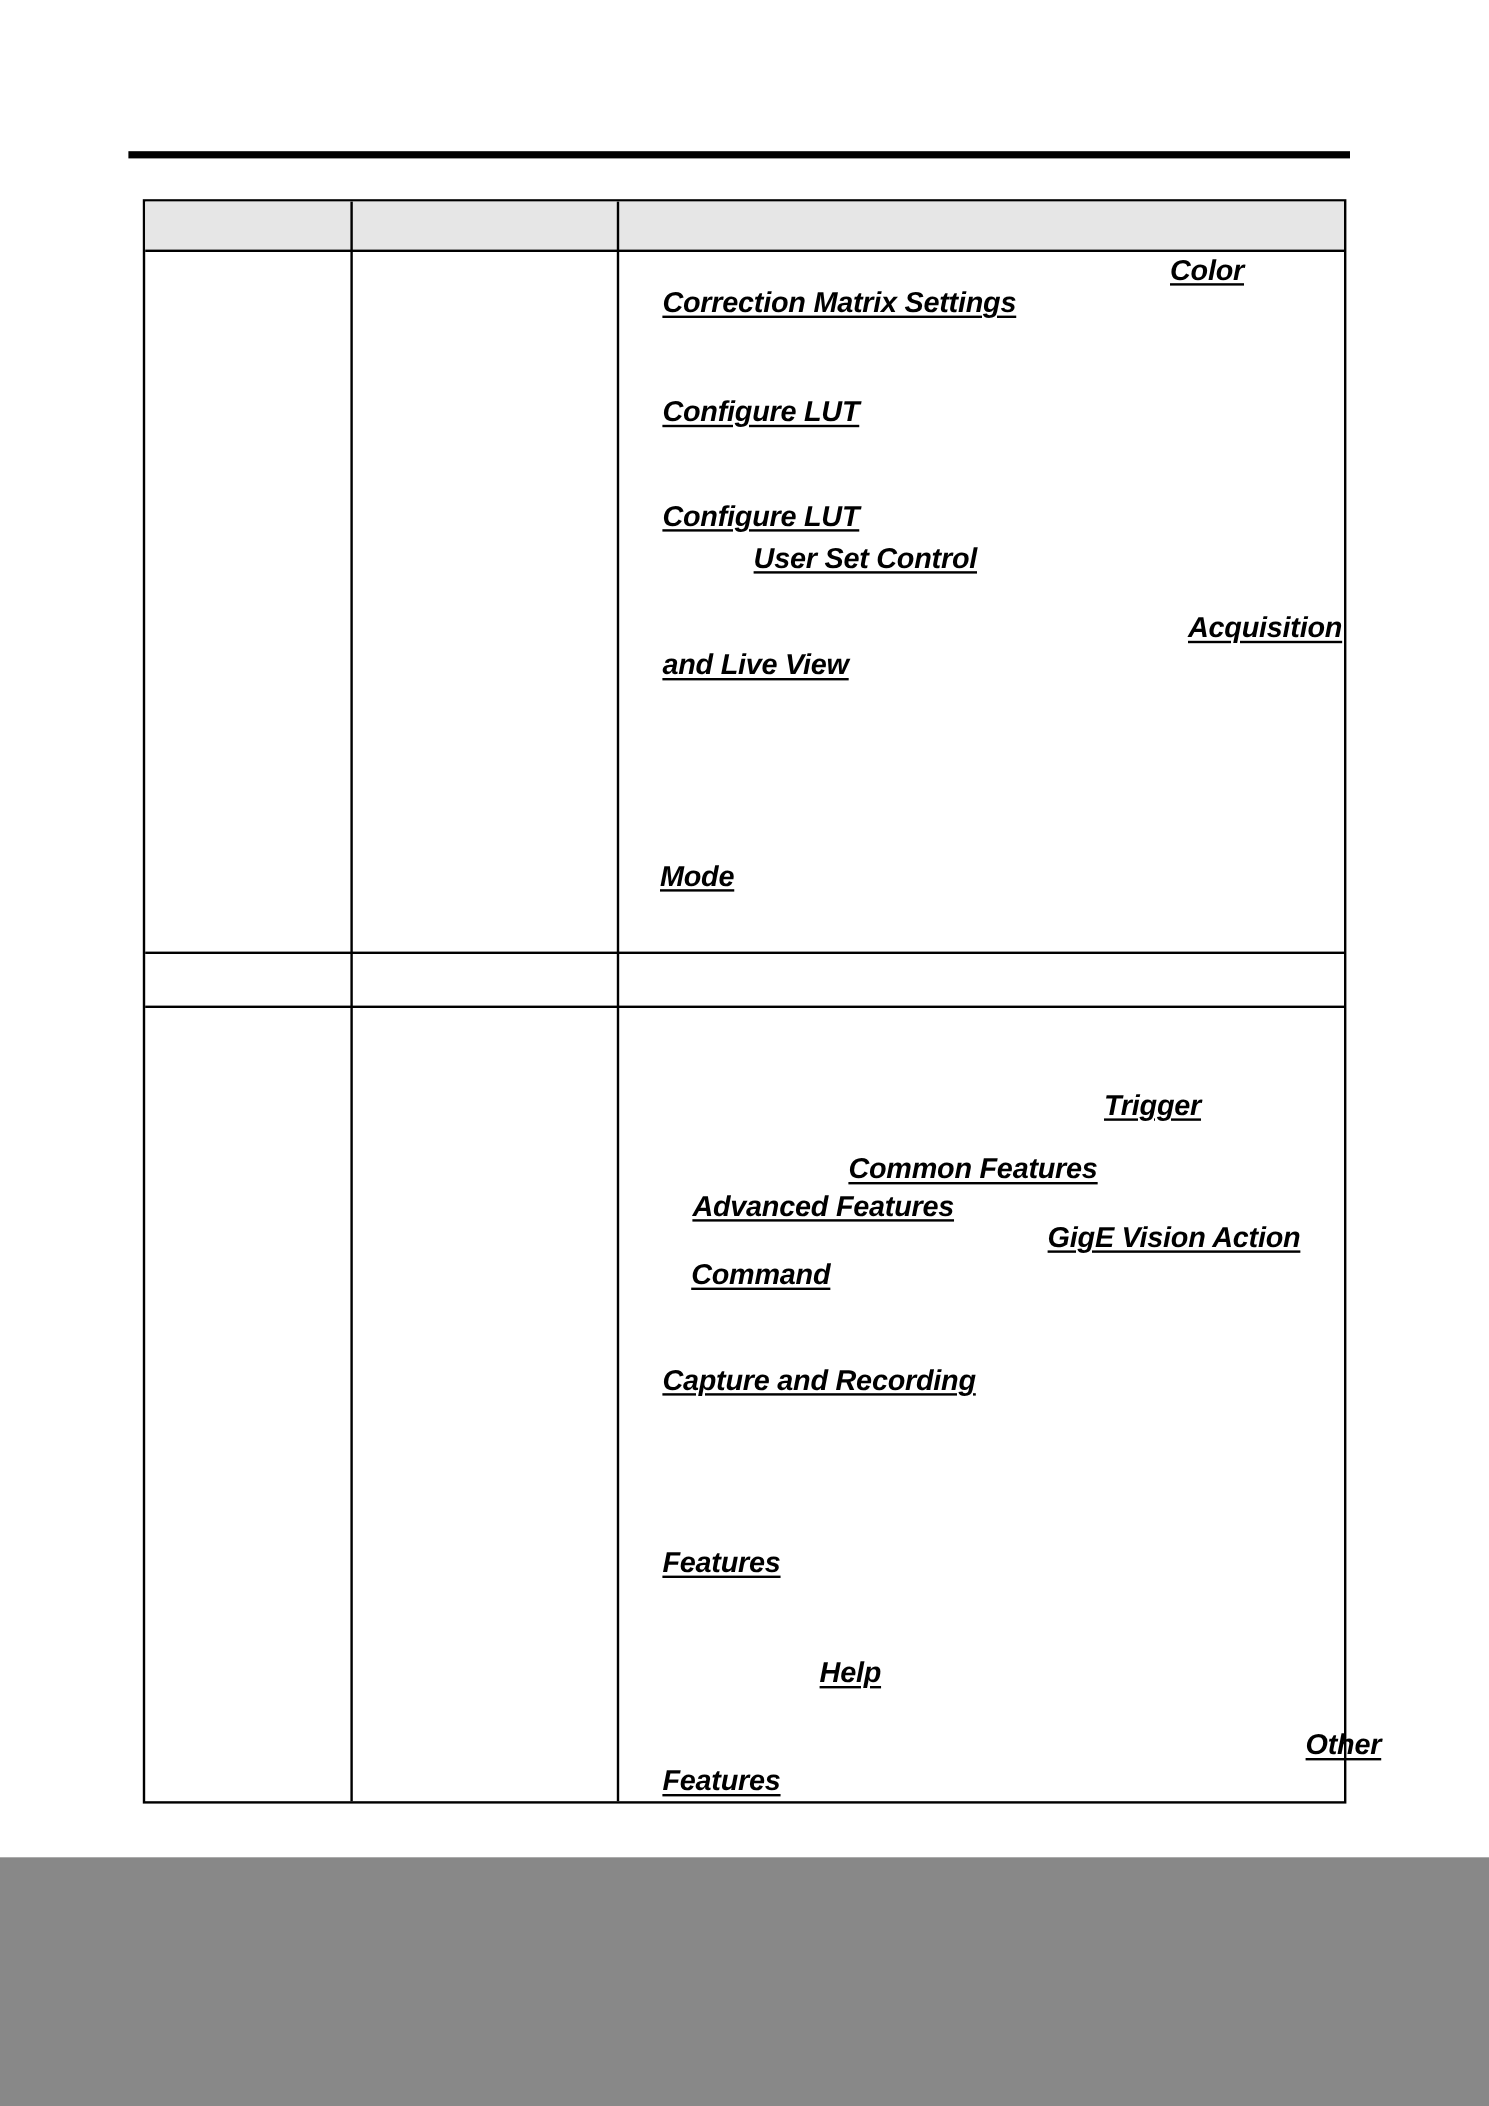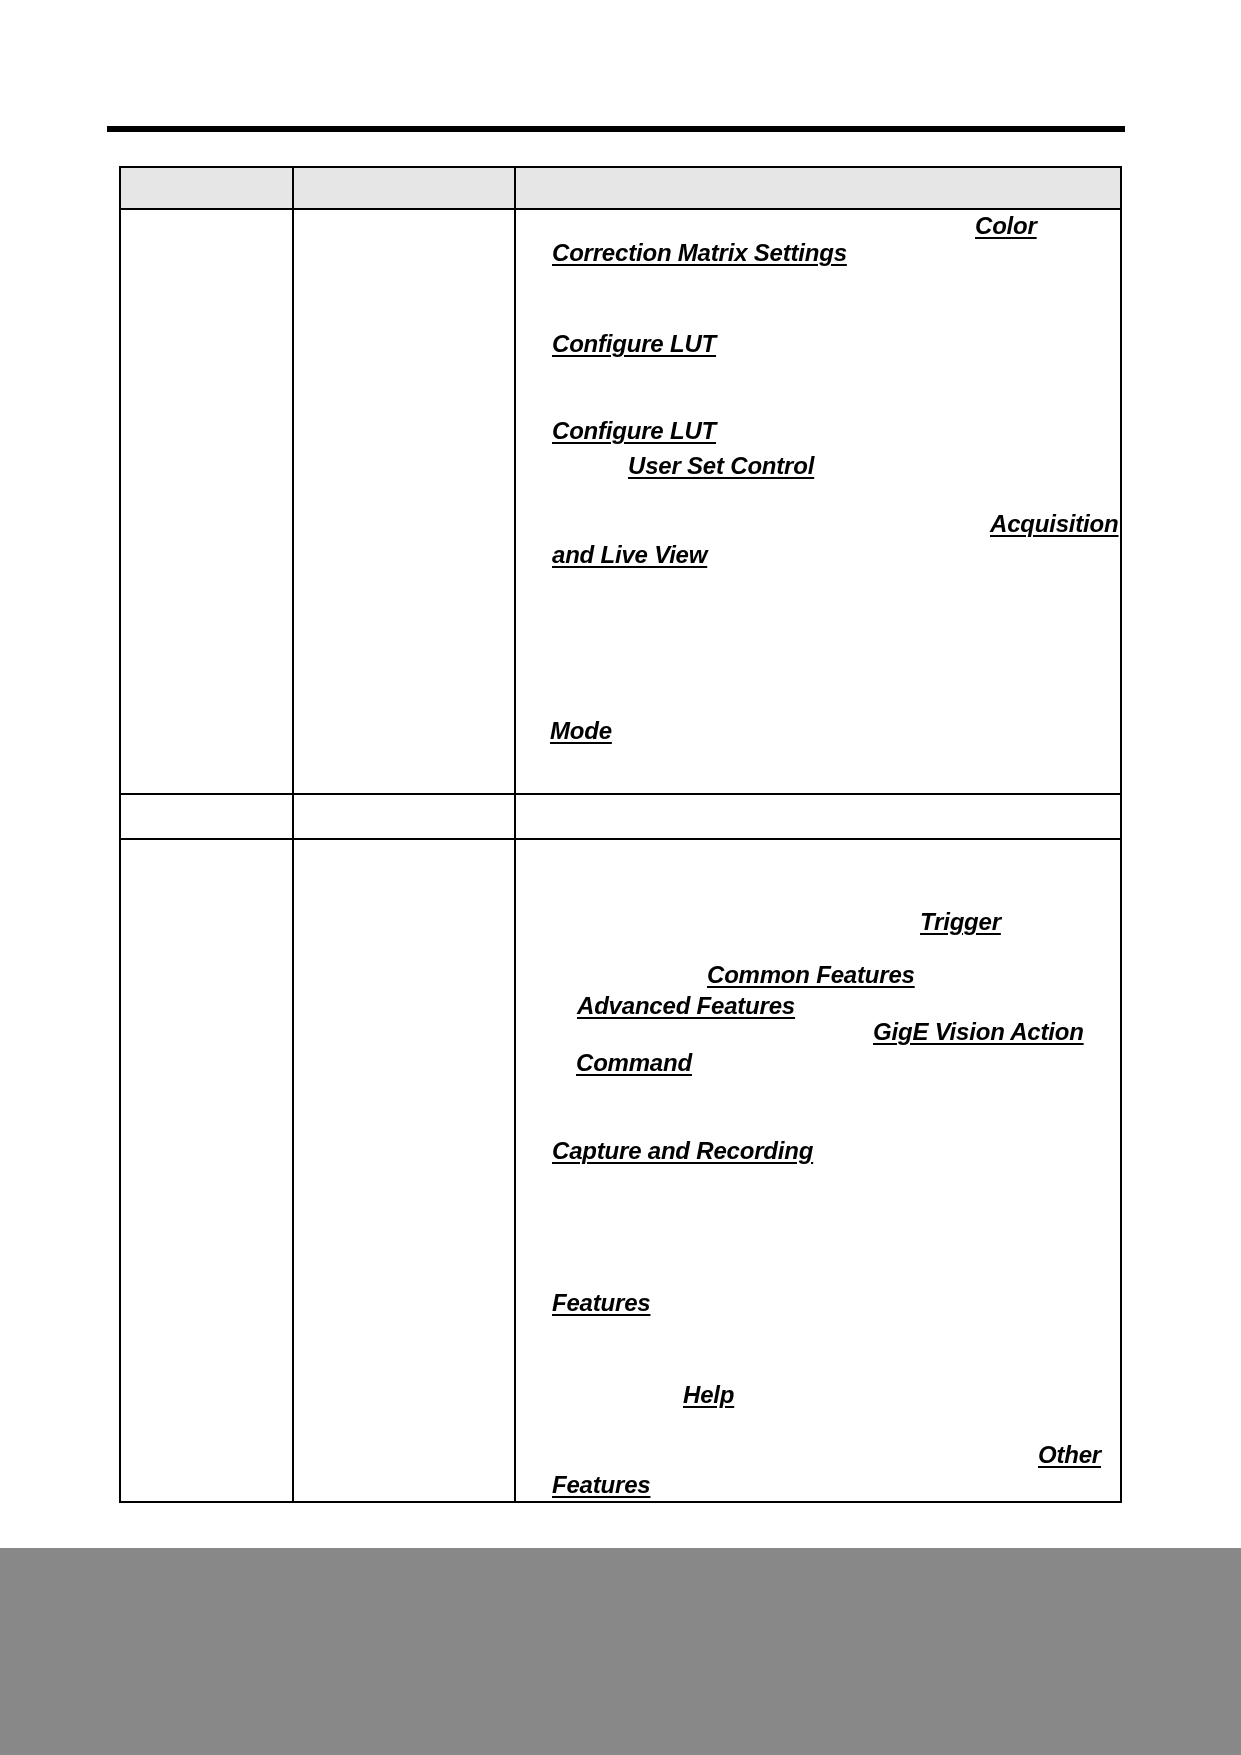--- a/index.html
+++ b/index.html
@@ -62,21 +62,21 @@
   .f8 {left:682px; top:693px;}
   .f9 {left:550px; top:719px;}
   .f10{left:707px; top:963px;}
   .f11{left:920px; top:910px;}
   .f12{left:577px; top:994px;text-align:center;}
   .f13{left:873px; top:1020px;}
   .f14{left:576px; top:1051px;}
   .f15{left:552px; top:1139px;}
   .f16{left:552px; top:1291px;}
   .f17{left:683px; top:1383px;}
-  .f18{left:1038px;top:1443px;}
+  .f18{left:1088px;top:1443px;}
   .f19{left:552px; top:1473px;}
 </style>
 </head>
 <body>
 
 <div id="page">
 
   <div class="rule" id="rule-top"></div>
 
   <div id="tbl">

